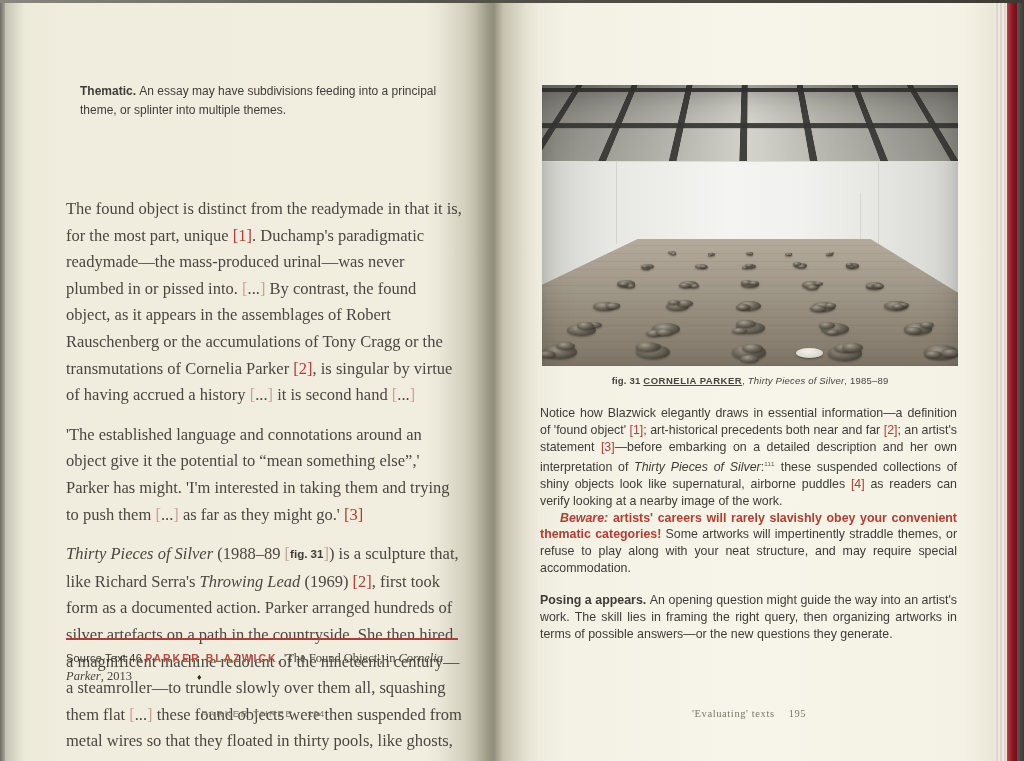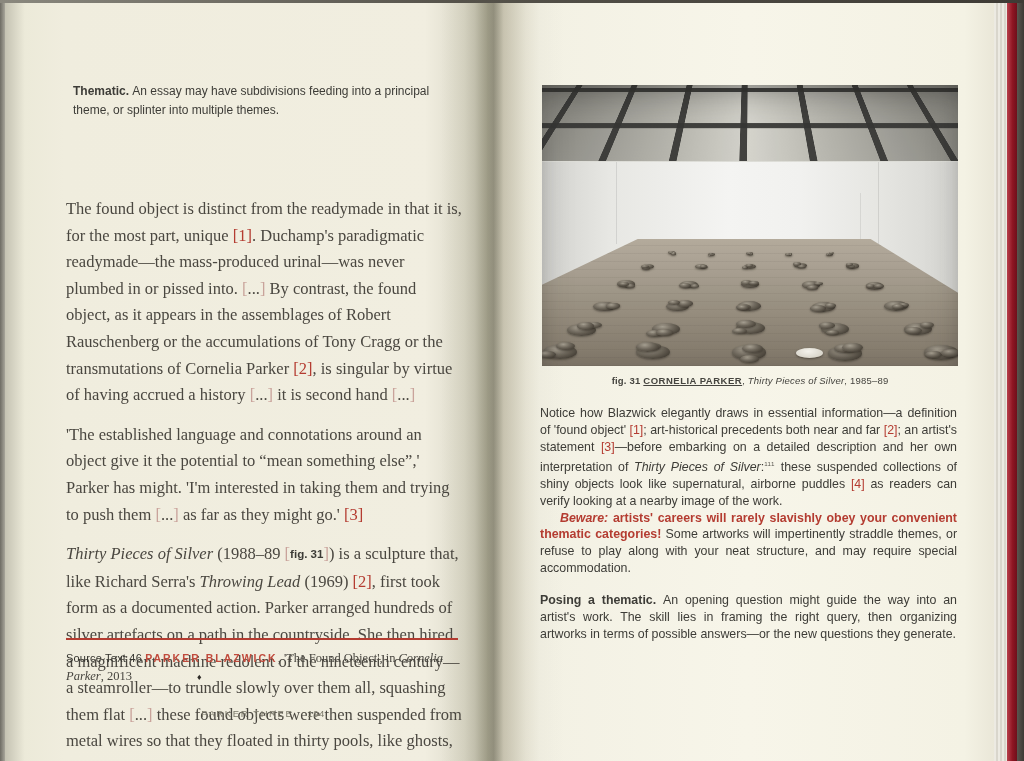--- a/index.html
+++ b/index.html
@@ -14,21 +14,21 @@
     background:linear-gradient(90deg,rgba(120,118,96,0) 0%,rgba(118,116,94,.16) 28%,rgba(92,90,70,.34) 44%,rgba(58,56,42,.40) 49%,rgba(118,116,96,.22) 56%,rgba(150,148,128,.08) 72%,rgba(0,0,0,0) 100%);}
   .edge-top{position:absolute;left:0;top:0;right:0;height:3px;background:linear-gradient(90deg,#8a887e,#55524a 45%,#3e3b35);}
   .edge-left{position:absolute;left:0;top:0;bottom:0;width:5px;background:linear-gradient(90deg,#6e6c64,#a7a59a);}
   .edge-pageblock{position:absolute;right:17px;top:0;bottom:0;width:13px;
     background:repeating-linear-gradient(90deg,#eceae2 0 2px,#d9d6cc 2px 4px);}
   .edge-red{position:absolute;right:7px;top:0;bottom:0;width:10px;background:linear-gradient(90deg,#b8404c,#8e1623 55%,#6f0f1b);}
   .edge-dark{position:absolute;right:0;top:0;bottom:0;width:7px;background:linear-gradient(90deg,#5a564f,#3c3934);}
 
   
   .lp-intro{position:absolute;left:68px;top:82px;width:394px;font-size:12px;line-height:19px;color:var(--ink);}
-  .lp-intro p{margin:0 0 9px 5px;}
+  .lp-intro p{margin:0 0 9px 12px;}
   .lp-quote{position:absolute;left:66px;top:196px;width:398px;font-family:"Liberation Serif",serif;font-size:16.5px;line-height:26.6px;color:var(--quote-ink);}
   .lp-quote p{margin:0 0 13px 0;}
   .lp-rule{position:absolute;left:66px;top:638px;width:392px;height:2px;background:var(--red);}
   .lp-source{position:absolute;left:66px;top:649px;width:394px;font-family:"Liberation Serif",serif;font-size:12.5px;line-height:18px;color:#46443e;}
   .ornament{display:inline-block;padding-left:62px;font-size:9px;color:#2e2c28;}
   .page-footer{position:absolute;font-size:9.5px;letter-spacing:1.6px;color:#7a7869;}
   .pf-left{left:66px;top:708px;width:394px;text-align:center;}
   .pf-right{left:540px;top:708px;width:418px;text-align:center;letter-spacing:.6px;font-family:"Liberation Serif",serif;font-size:10.5px;}
   .pf-num{margin-left:14px;letter-spacing:.5px;}
 
@@ -206,21 +206,24 @@
           <span class="blob" style="width: 20.0331px; height: 8.41389px; left: calc(96% + 0.00778083px); top: calc(90% - 4.08265px);"></span>
         </div>
       <div class="dish"></div>
     </div>
   </div>
   <div class="fig-caption"><span class="sg-cap-b">fig. 31</span><span class="sg-cap">  </span><span class="sg-cap-u">CORNELIA PARKER</span><span class="sg-cap">, </span><span class="sg-cap-i">Thirty Pieces of Silver</span><span class="sg-cap">, 1985–89</span></div>
 
   <div class="rp-body">
     <p><span class="sg-n">Notice how Blazwick elegantly draws in essential information—a definition of 'found object' </span><span class="sg-ref">[1]</span><span class="sg-n">; art-historical precedents both near and far </span><span class="sg-ref">[2]</span><span class="sg-n">; an artist's statement </span><span class="sg-ref">[3]</span><span class="sg-n">—before embarking on a detailed description and her own interpretation of </span><span class="sg-i">Thirty Pieces of Silver</span><span class="sg-n">:</span><span class="sg-sup">111</span><span class="sg-n"> these suspended collections of shiny objects look like supernatural, airborne puddles </span><span class="sg-ref">[4]</span><span class="sg-n"> as readers can verify looking at a nearby image of the work.</span></p>
     <p class="indent"><span class="sg-red-bi">Beware:</span><span class="sg-red-b"> artists' careers will rarely slavishly obey your convenient thematic categories!</span><span class="sg-n"> Some artworks will impertinently straddle themes, or refuse to play along with your neat structure, and may require special accommodation.</span></p>
-    <p class="gap-top"><span class="sg-b">Posing a thematic. </span><span class="sg-n">An opening question might guide the way into an artist's work. The skill lies in framing the right query, then organizing artworks in terms of possible answers—or the new questions they generate.</span></p>
+    <p class="gap-top"><span class="sg-b">Posing a appears. </span><span class="sg-n">An opening question might guide the way into an artist's work. The skill lies in framing the right query, then organizing artworks in terms of possible answers—or the new questions they generate.</span></p>
+  </div>
+  <div class="page-footer pf-right">
+    <span>'Evaluating' texts</span><span class="pf-num">195</span>
   </div>
 
   <div class="edge-pageblock"></div>
   <div class="edge-red"></div>
   <div class="edge-dark"></div>
   <div class="edge-left"></div>
   <div class="edge-top"></div>
 </div>
 
 </body></html>

